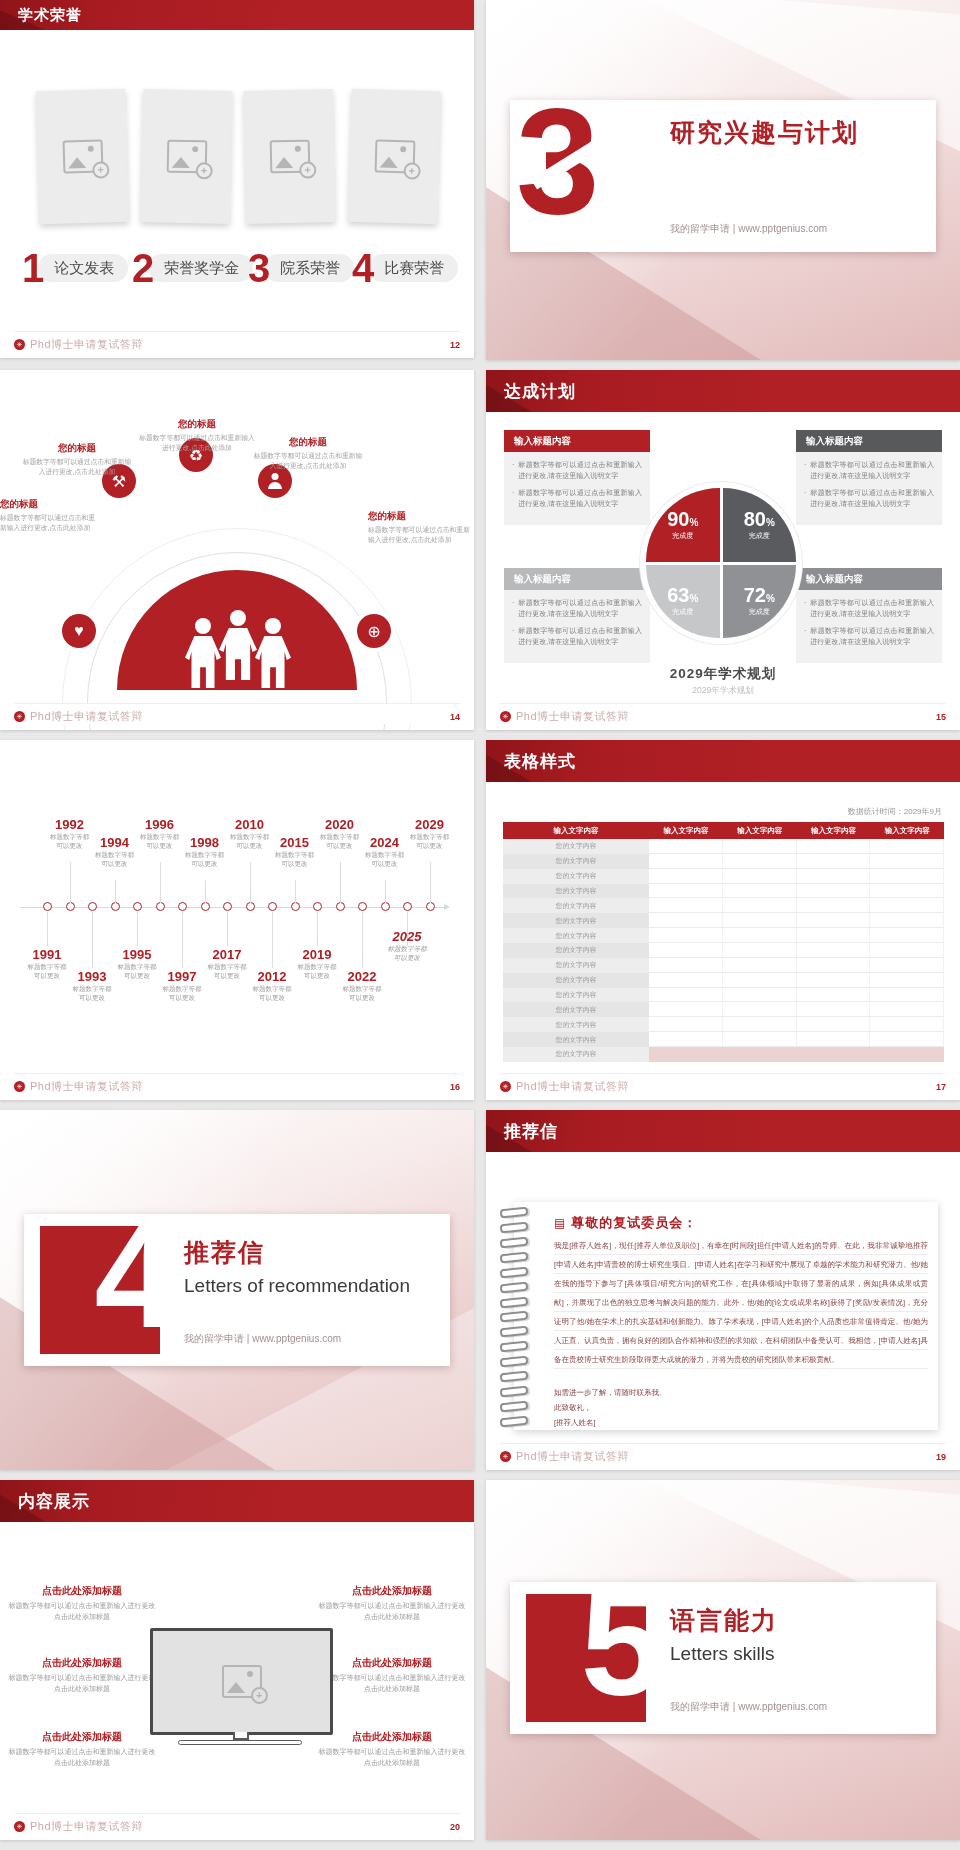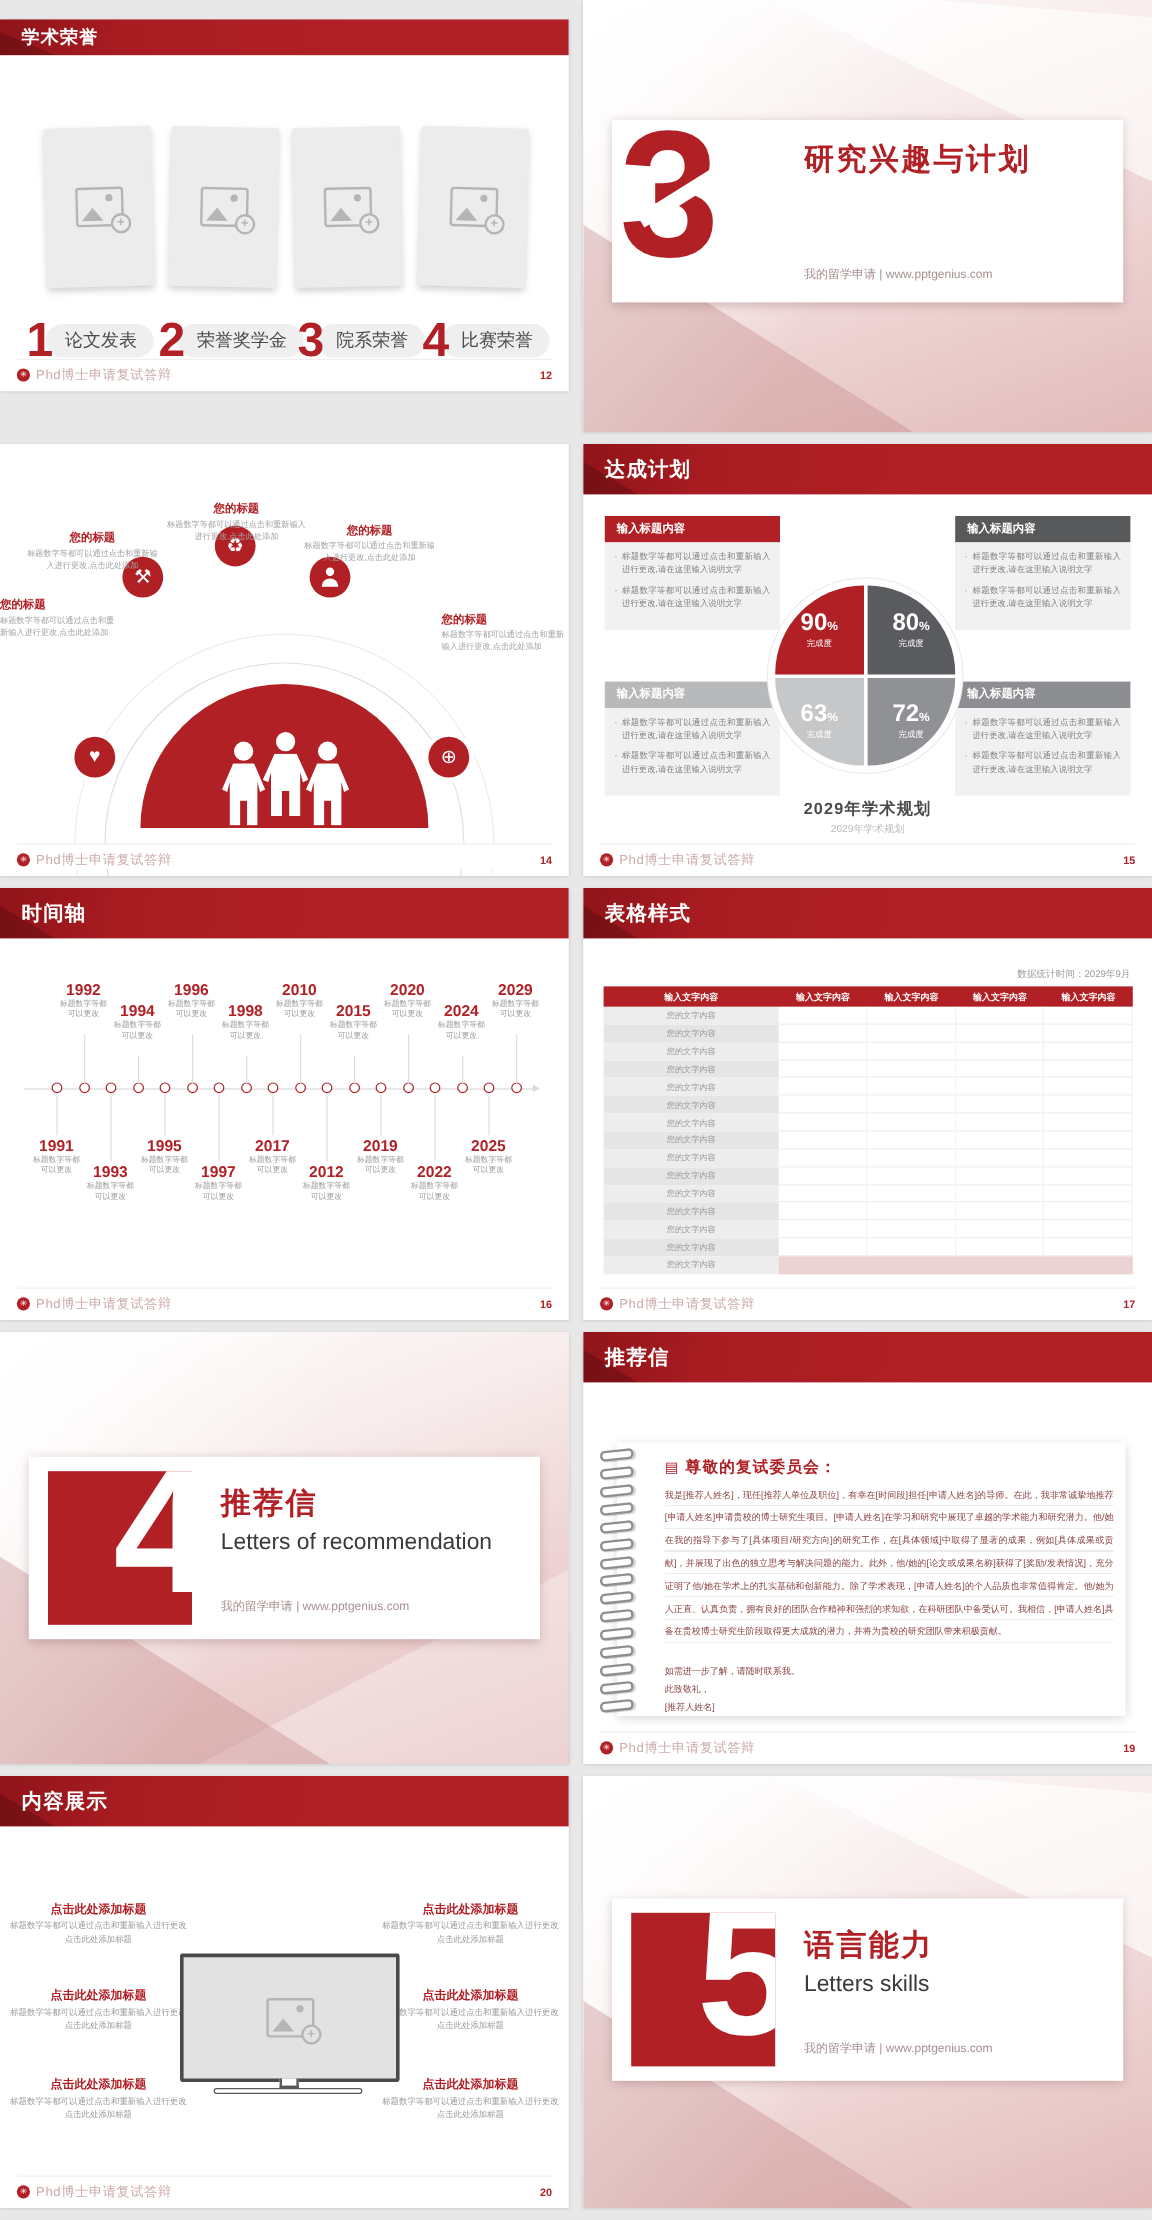--- a/index.html
+++ b/index.html
@@ -106,21 +106,21 @@
   .tv{position:absolute;left:150px;top:148px;width:177px;height:101px;border:3px solid #4a4a4a;border-radius:2px;background:#e2e2e3;display:flex;align-items:center;justify-content:center;}
   .tv .imgph .plus{background:#e2e2e3;}
   .tvneck{position:absolute;left:233px;top:252px;width:12px;height:6px;background:#fff;border:2px solid #5a5a5a;border-top:none;}
   .tvbase{position:absolute;left:178px;top:260px;width:122px;height:3px;border-radius:3px;border:1.5px solid #5a5a5a;background:#fff;}
 </style>
 </head>
 <body>
 
 <div class="page">
 
-  <section class="slide" style="left:0;top:16px;height:310px;">
+  <section class="slide" style="left:0;top:0;height:358px;">
     <header class="bar bar-sm">
         <span>学术荣誉</span>
       </header>
     <div class="photo" style="left:38px;top:90px;transform:rotate(-1.6deg);">
         <span class="imgph">
           <i class="mtn"></i>
           <i class="dot"></i>
           <i class="plus">+</i>
         </span>
       </div>
@@ -303,23 +303,20 @@
     <div class="qcap">2029年学术规划</div>
     <div class="qcap2">2029年学术规划</div>
     <footer class="sfoot">
         <span class="flogo">✳</span>
         <span class="ftext">Phd博士申请复试答辩</span>
         <span class="fpage">15</span>
       </footer>
   </section>
 
   <section class="slide" style="left:0;top:740px;">
-    <header class="bar">
-        <span>时间轴</span>
-      </header>
     <div class="axis"></div>
     <div id="tl-canvas">
         <div class="tl-c" style="left: 43px;"></div>
         <div class="tl-stem" style="left: 47px; top: 172px; height: 34px;"></div>
         <div class="tl-lab" style="left: 13px; top: 208px;">
           <div class="yr">1991</div>
           <div class="sb">标题数字等都</div>
           <div class="sb">可以更改</div>
         </div>
         <div class="tl-c" style="left: 65.5px;"></div>
@@ -422,21 +419,21 @@
         </div>
         <div class="tl-c" style="left: 380.5px;"></div>
         <div class="tl-stem" style="left: 384.5px; top: 140px; height: 23px;"></div>
         <div class="tl-lab" style="left: 350.5px; top: 96px;">
           <div class="yr">2024</div>
           <div class="sb">标题数字等都</div>
           <div class="sb">可以更改</div>
         </div>
         <div class="tl-c" style="left: 403px;"></div>
         <div class="tl-stem" style="left: 407px; top: 172px; height: 34px;"></div>
-        <div class="tl-lab" style="left: 373px; top: 208px;">
+        <div class="tl-lab" style="left: 373px; top: 190px; font-style: italic;">
           <div class="yr">2025</div>
           <div class="sb">标题数字等都</div>
           <div class="sb">可以更改</div>
         </div>
         <div class="tl-c" style="left: 425.5px;"></div>
         <div class="tl-stem" style="left: 429.5px; top: 122px; height: 41px;"></div>
         <div class="tl-lab" style="left: 395.5px; top: 78px;">
           <div class="yr">2029</div>
           <div class="sb">标题数字等都</div>
           <div class="sb">可以更改</div>

